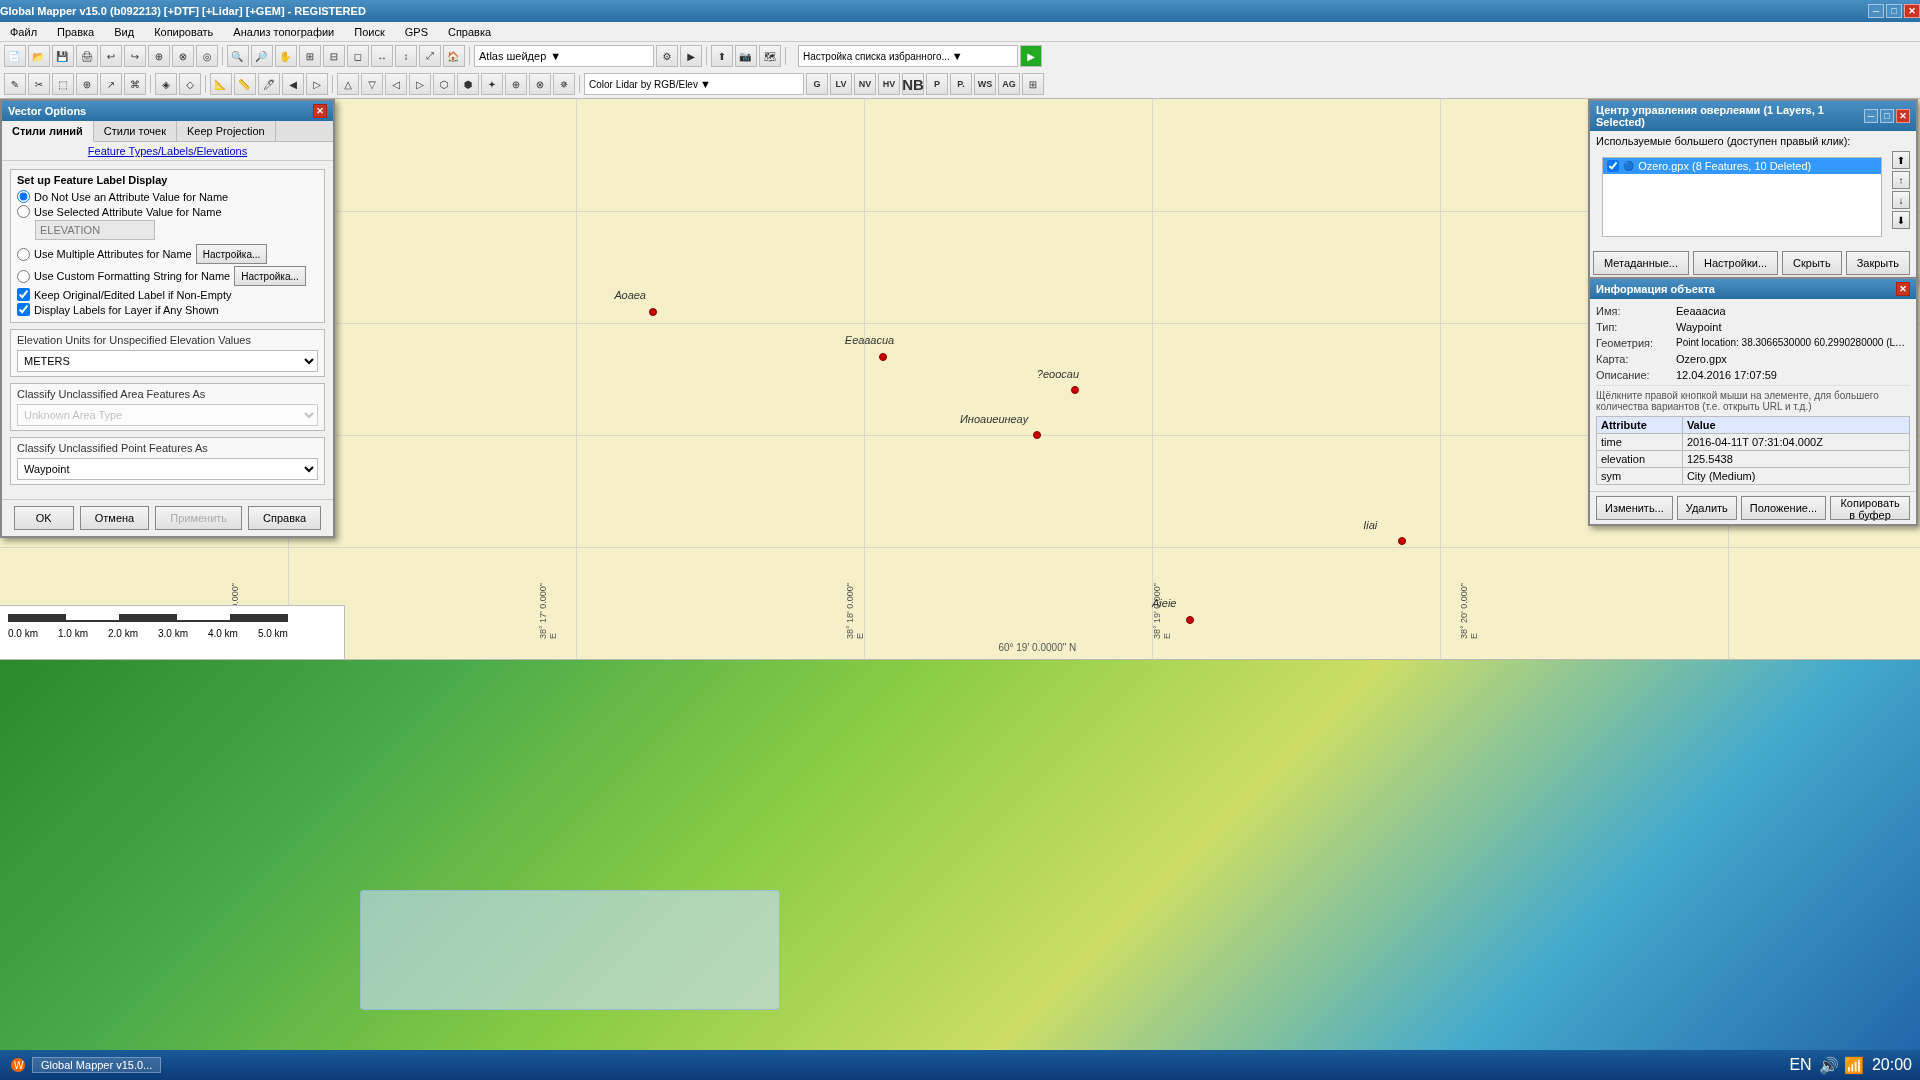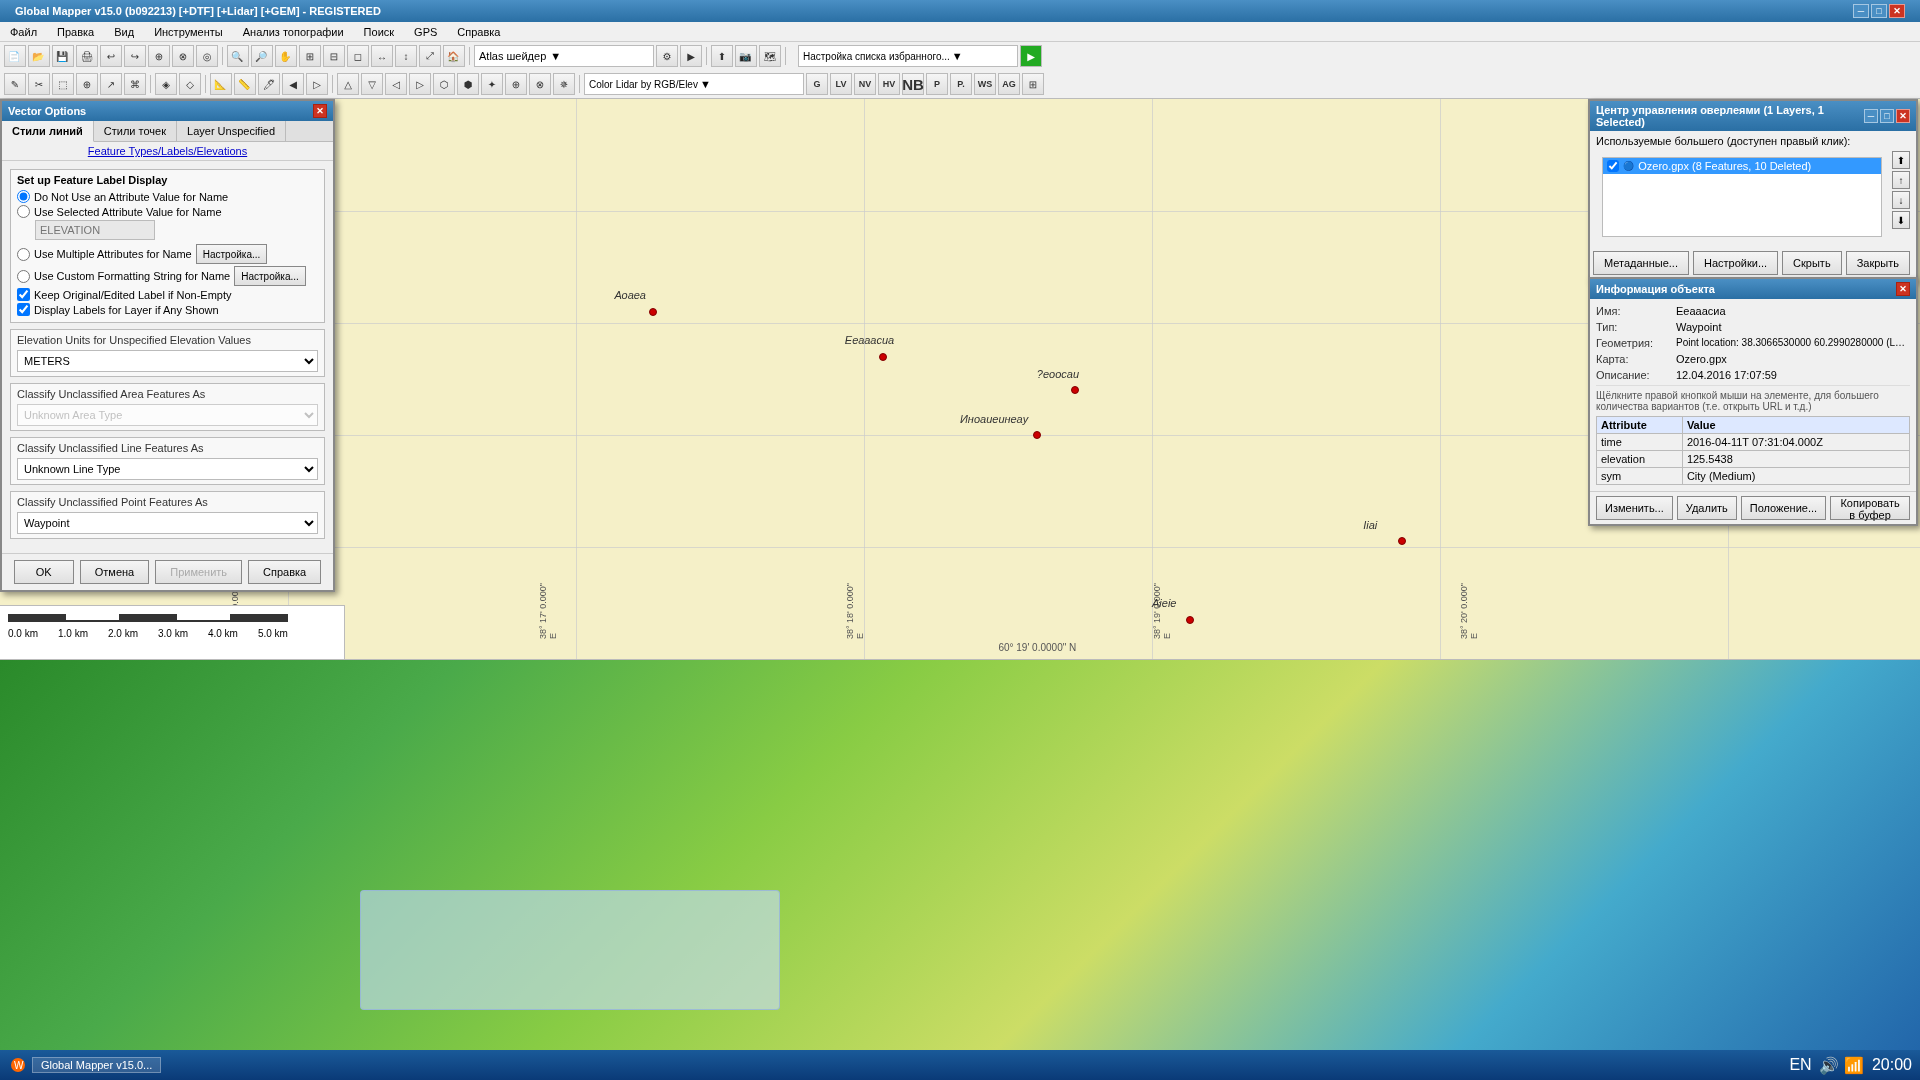--- a/index.html
+++ b/index.html
@@ -13,21 +13,21 @@
     }
 
     
     .title-bar {
       width: 100%;
       height: 22px;
       background: linear-gradient(to bottom, #4a8fc4, #2a6fa4);
       display: flex;
       align-items: center;
       justify-content: space-between;
-      padding: 0 15px;
+      padding: 0 0;
       color: white;
       font-size: 11px;
       font-weight: bold;
     }
     .title-bar-buttons {
       display: flex;
       gap: 2px;
     }
     .title-btn {
       width: 16px;
@@ -558,21 +558,21 @@
     <div class="title-btn minimize">─</div>
     <div class="title-btn maximize">□</div>
     <div class="title-btn close">✕</div>
   </div>
 </div>
 
 <div class="menu-bar">
   <span class="menu-item">Файл</span>
   <span class="menu-item">Правка</span>
   <span class="menu-item">Вид</span>
-  <span class="menu-item">Инструменты</span>
+  <span class="menu-item">Копировать</span>
   <span class="menu-item">Анализ топографии</span>
   <span class="menu-item">Поиск</span>
   <span class="menu-item">GPS</span>
   <span class="menu-item">Справка</span>
 </div>
 
 <div class="toolbar-area">
   <div class="toolbar-row">
 
     <div class="tb-btn" title="New">📄</div>
@@ -725,21 +725,21 @@
   </div>
 
   <div class="dialog-vector">
     <div class="dialog-title-bar">
       <span>Vector Options</span>
       <div class="dialog-close-btn">✕</div>
     </div>
     <div class="dialog-tabs">
       <div class="dialog-tab active">Стили линий</div>
       <div class="dialog-tab">Стили точек</div>
-      <div class="dialog-tab">Layer Unspecified</div>
+      <div class="dialog-tab">Keep Projection</div>
     </div>
     <div style="text-align:center; padding:3px 0; border-bottom:1px solid #ccc;">
       <span class="dialog-sub-tab">Feature Types/Labels/Elevations</span>
     </div>
     <div class="dialog-body">
 
       <div class="section-group">
         <div class="section-title">Set up Feature Label Display</div>
         <div class="radio-item">
           <input type="radio" name="nameattr" checked="" style="">
@@ -780,28 +780,20 @@
         </select>
       </div>
 
       <div class="section-group">
         <div class="section-group-title">Classify Unclassified Area Features As</div>
         <select class="form-select" disabled="" style="color:#aaa;">
           <option>Unknown Area Type</option>
         </select>
       </div>
 
-      <div class="section-group">
-        <div class="section-group-title">Classify Unclassified Line Features As</div>
-        <div class="form-select-row">
-          <select class="form-select">
-            <option>Unknown Line Type</option>
-          </select>
-        </div>
-      </div>
 
       <div class="section-group">
         <div class="section-group-title">Classify Unclassified Point Features As</div>
         <div class="form-select-row">
           <select class="form-select">
             <option>Waypoint</option>
           </select>
         </div>
       </div>
     </div>

